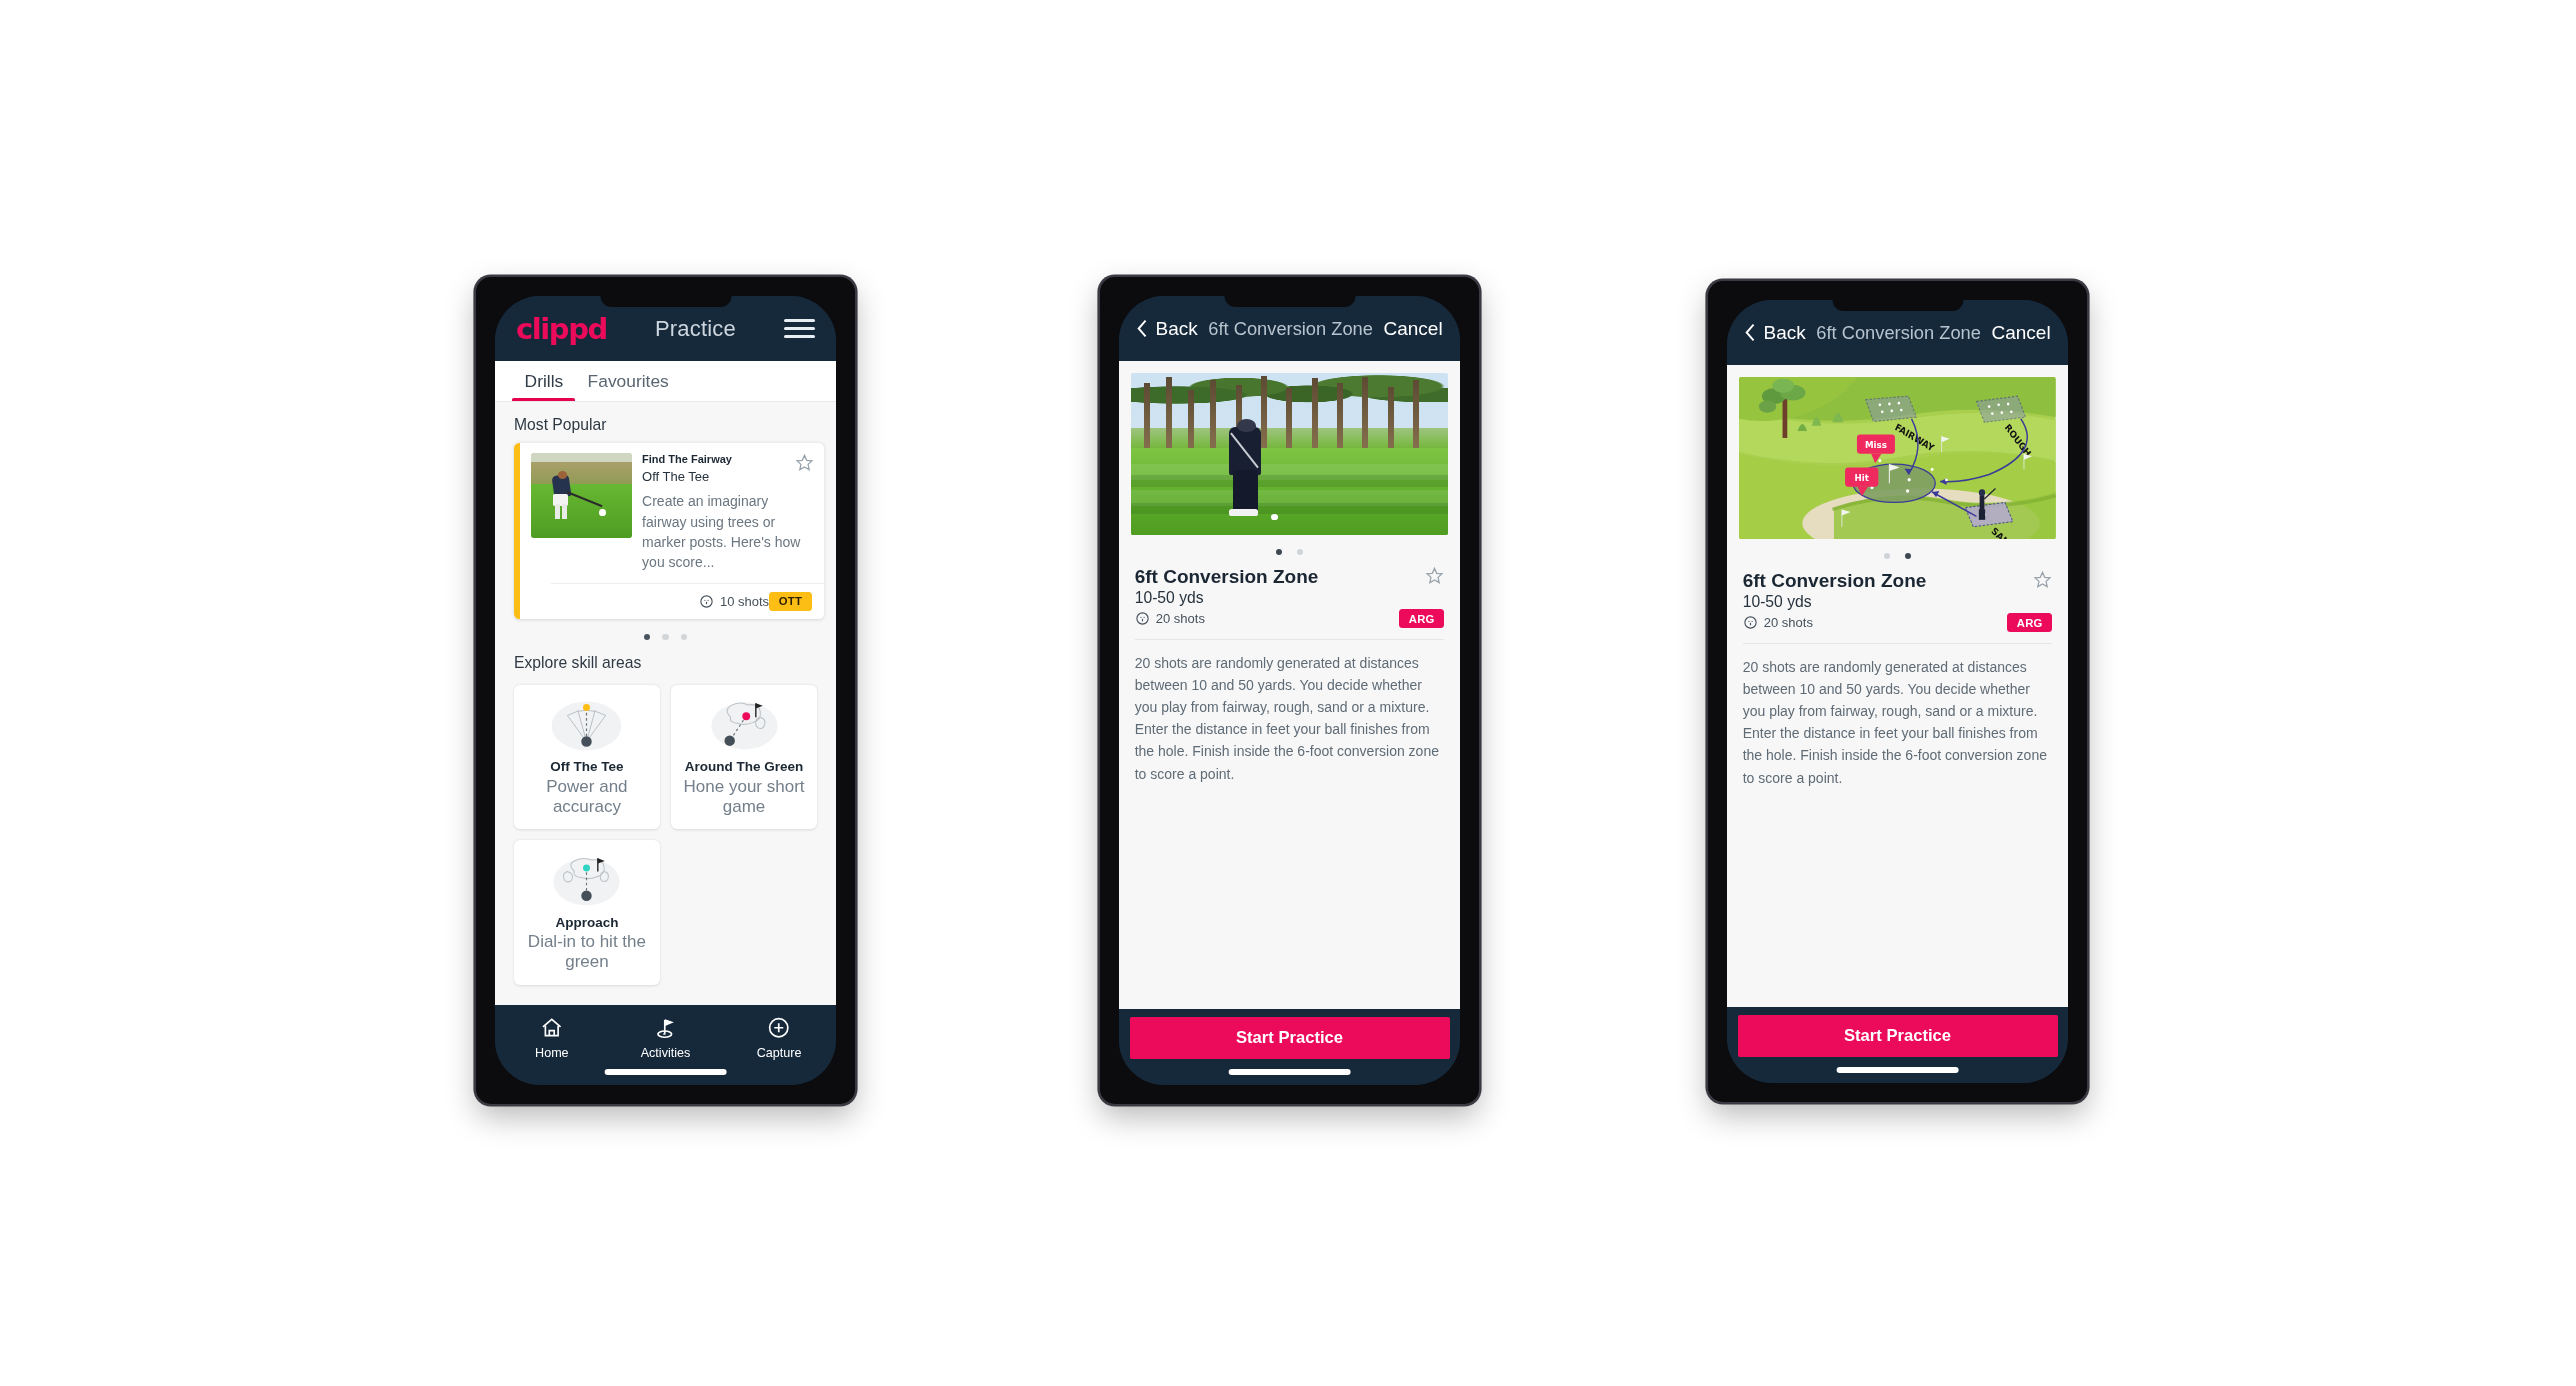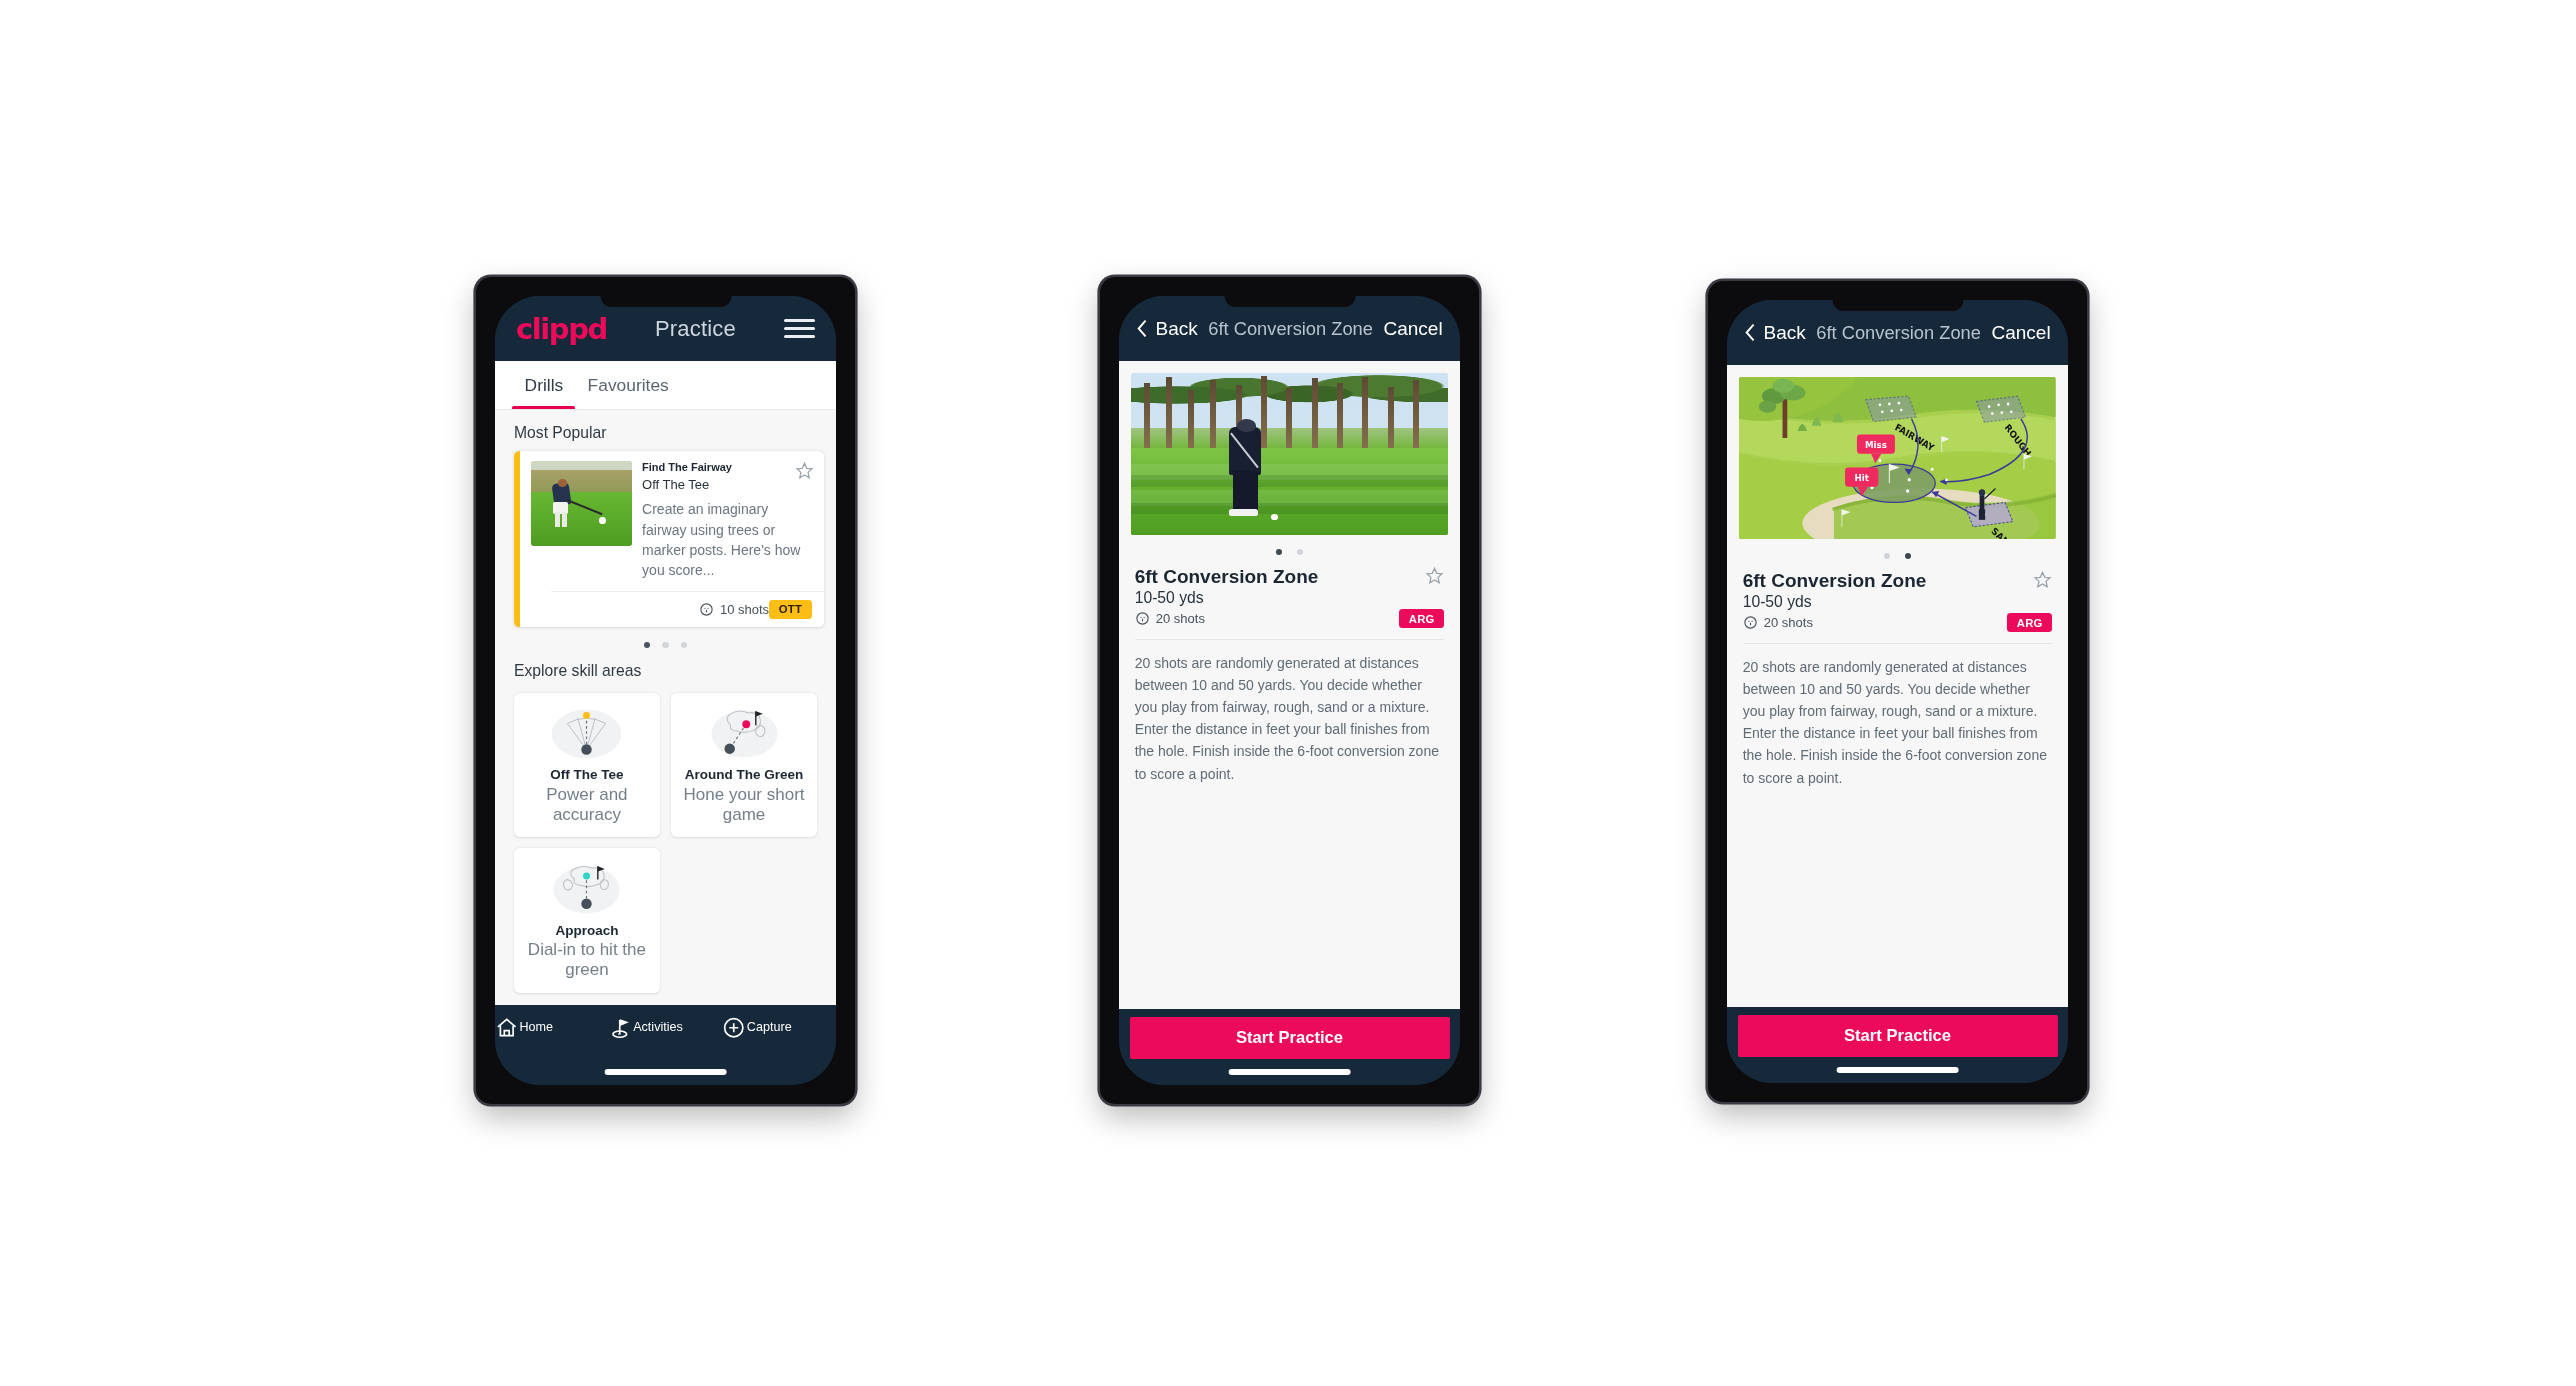--- a/index.html
+++ b/index.html
@@ -53,21 +53,21 @@
   }
   .appbar-title {
     flex: 1; text-align: center; color: #cdd6de;
     font-size: 22px; font-weight: 400; letter-spacing: 0.2px;
   }
   .burger { width: 31px; display: flex; flex-direction: column; gap: 5.2px; cursor: pointer; }
   .burger i { display: block; height: 2.6px; background: #e9eef3; border-radius: 1.7px; }
 
   .tabs {
     background: #ffffff; display: flex; padding: 0 17.4px;
-    flex: 0 0 auto; border-bottom: 0.9px solid #e6e8ea; height: 49px;
+    flex: 0 0 auto; border-bottom: 0.9px solid #e6e8ea; height: 41px;
   }
   .tab {
     position: relative; padding: 0 12.2px; display: flex; align-items: center;
     font-size: 17.4px; color: #596672; cursor: pointer;
   }
   .tab.active { color: #303c48; font-weight: 400; }
   .tab.active::after {
     content: ""; position: absolute; left: 0; right: 0; bottom: 0;
     height: 3.5px; background: #e6004f; border-radius: 1.7px 1.7px 0 0;
   }
@@ -143,21 +143,21 @@
   }
   .skill-icon { height: 58px; display: flex; align-items: center; justify-content: center; }
   .skill-name { font-size: 13.5px; font-weight: 700; color: #1b2733; margin-top: 5.2px; }
   .skill-desc { font-size: 17px; color: #737f8a; margin-top: 2.6px; }
 
   .bottom-nav {
     flex: 0 0 auto; height: 80px; background: #16293b;
     display: flex; align-items: flex-start; padding-top: 10.5px;
   }
   .nav-item {
-    flex: 1; display: flex; flex-direction: row; align-items: center; gap: 1px;
+    flex: 1; display: flex; flex-direction: column; align-items: center; gap: 7px;
     color: #ffffff; cursor: pointer;
   }
   .nav-label { font-size: 12.6px; }
 
   
   #phone2 { left: 1100px; top: 277px; width: 379px; height: 827px; }
   #phone3 { left: 1708px; top: 281px; width: 379px; height: 821px; }
 
   .navbar2 {
     flex: 0 0 auto; height: 65px; background: #16293b;

